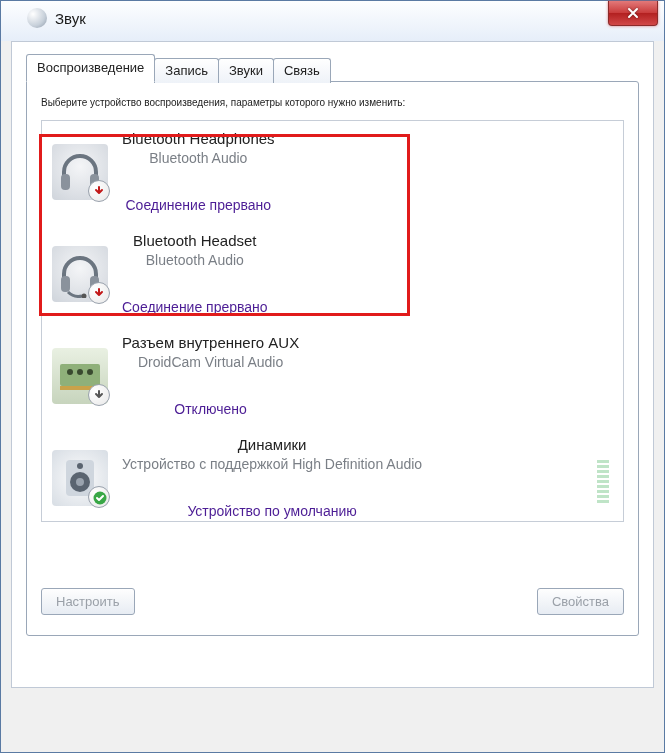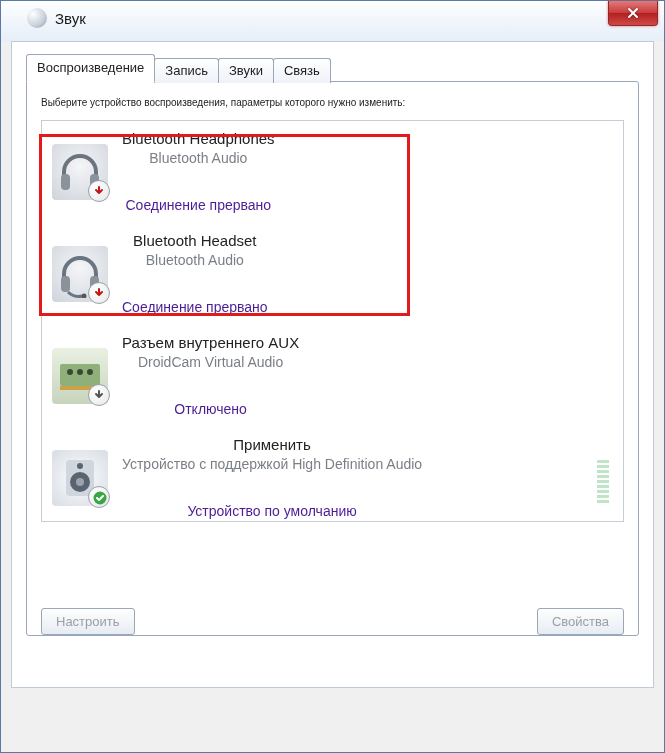--- a/index.html
+++ b/index.html
@@ -37,21 +37,21 @@
   .badge svg{display:block;}
   .dev-text{display:flex;flex-direction:column;line-height:1.35;text-align:center;}
   .dev-name{font-size:15px;color:#222;}
   .dev-sub{font-size:14px;color:#7a7f86;}
   .dev-status{font-size:14px;color:#4c1d95;margin-top:28px;}
   .vu{margin-left:auto;width:12px;height:50px;display:flex;flex-direction:column-reverse;gap:2px;padding-right:4px;}
   .vu i{display:block;height:3px;background:#bfe4c7;}
 
   .highlight-box{position:absolute;left:12px;top:52px;width:365px;height:176px;border:3px solid #e11b1b;pointer-events:none;}
 
-  .btnrow{position:absolute;left:14px;right:14px;bottom:0;display:flex;align-items:center;gap:10px;}
+  .btnrow{position:absolute;left:14px;right:14px;bottom:20px;display:flex;align-items:center;gap:10px;}
   .spacer{flex:1;}
   .winbtn{height:27px;border:1px solid #9aa7b8;border-radius:3px;background:linear-gradient(#fefefe,#e7ecf3);
           color:#333;font-size:13px;padding:0 14px;cursor:pointer;}
   .winbtn:disabled{color:#9aa0a8;cursor:default;}
   .winbtn.dd{padding-right:6px;display:flex;align-items:center;gap:30px;}
   .winbtn.dd .sep{width:1px;height:18px;background:#b6c0cd;}
   .winbtn.dd .car{border-left:4px solid transparent;border-right:4px solid transparent;border-top:5px solid #555;}
 
   
   .footer{position:absolute;left:0;right:0;bottom:0;height:56px;background:#eef1f6;border-top:1px solid #c6cdd7;
@@ -165,21 +165,21 @@
                 <circle cx="24" cy="12" r="3" fill="#5a6470"></circle>
               </svg>
             <div class="badge">
               <svg width="14" height="14" viewBox="0 0 14 14">
                   <circle cx="7" cy="7" r="6.5" fill="#39a746"></circle>
                   <path d="M4 7l2 2 4-4" stroke="#fff" stroke-width="2" fill="none" stroke-linecap="round" stroke-linejoin="round"></path>
                 </svg>
             </div>
           </div>
           <div class="dev-text">
-            <span class="dev-name">Применить</span>
+            <span class="dev-name">Динамики</span>
             <span class="dev-sub">Устройство с поддержкой High Definition Audio</span>
             <span class="dev-status">Устройство по умолчанию</span>
           </div>
           <div class="vu">
             <i></i>
               <i></i>
               <i></i>
               <i></i>
               <i></i>
               <i></i>

